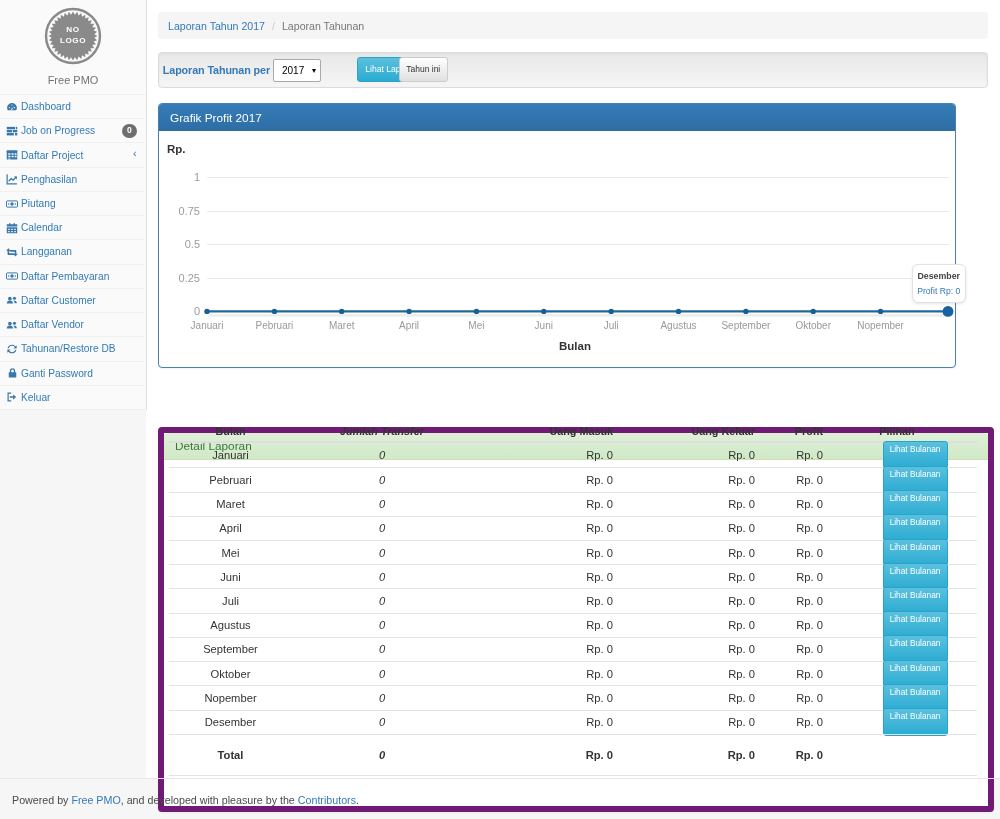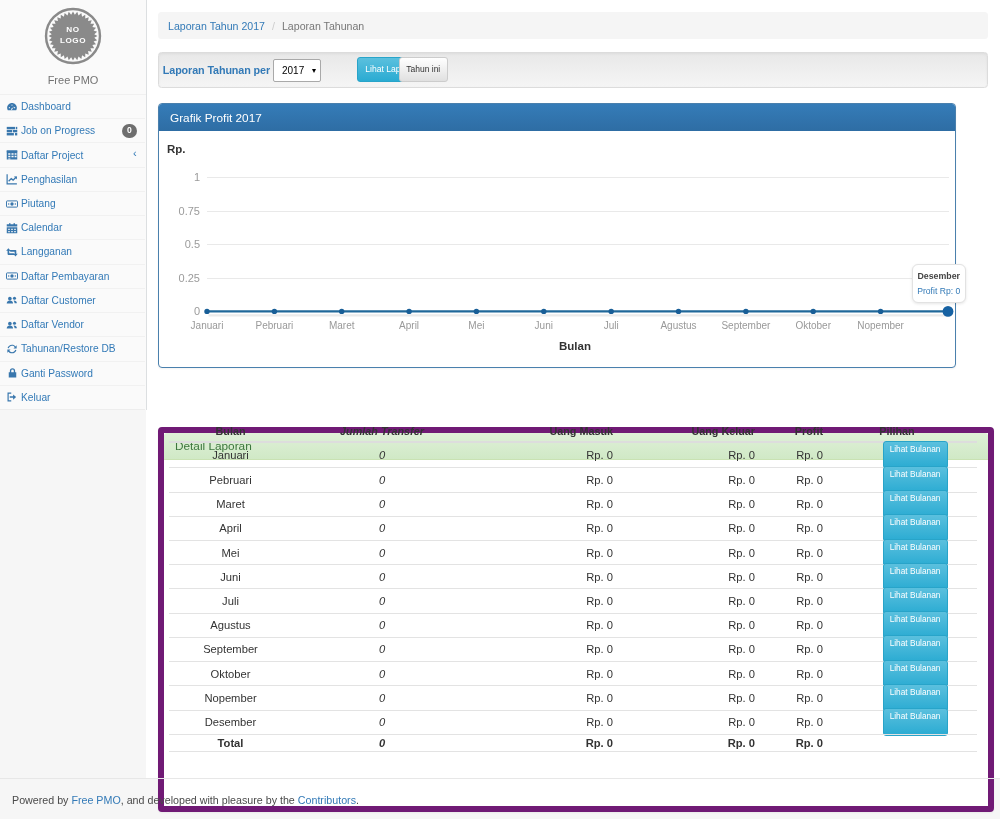--- a/index.html
+++ b/index.html
@@ -371,21 +371,21 @@
       <span class="c6"><span class="btnxs btninfo">Lihat Bulanan</span></span>
     </div>
 <div class="trow" style="top:709.5px;height:24.3px;">
       <span class="c1">Desember</span>
       <span class="c2">0</span>
       <span class="c3">Rp. 0</span>
       <span class="c4">Rp. 0</span>
       <span class="c5">Rp. 0</span>
       <span class="c6"><span class="btnxs btninfo">Lihat Bulanan</span></span>
     </div>
-<div class="trow" style="top:733.8px;height:18px;border-bottom:1px solid #e3e3e3;font-weight:bold;">
+<div class="trow" style="top:733.8px;height:42px;border-bottom:1px solid #e3e3e3;font-weight:bold;">
       <span class="c1">Total</span>
       <span class="c2">0</span>
       <span class="c3">Rp. 0</span>
       <span class="c4">Rp. 0</span>
       <span class="c5">Rp. 0</span>
       <span class="c6"></span>
     </div>
 </div>
 
 <div class="abs" id="footer">Powered by <a>Free PMO</a>, and developed with pleasure by the <a>Contributors</a>.</div>

